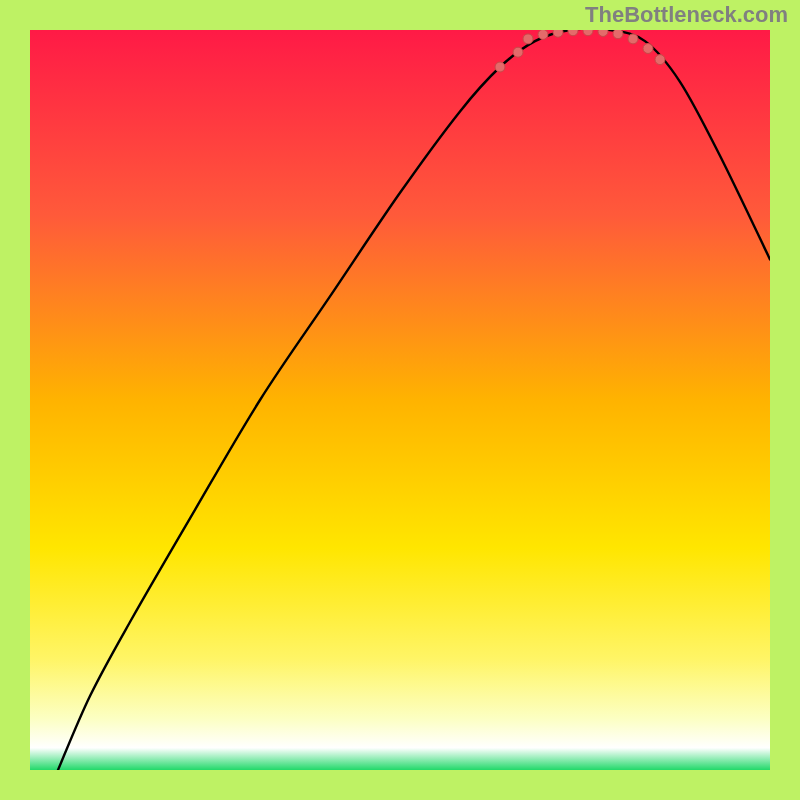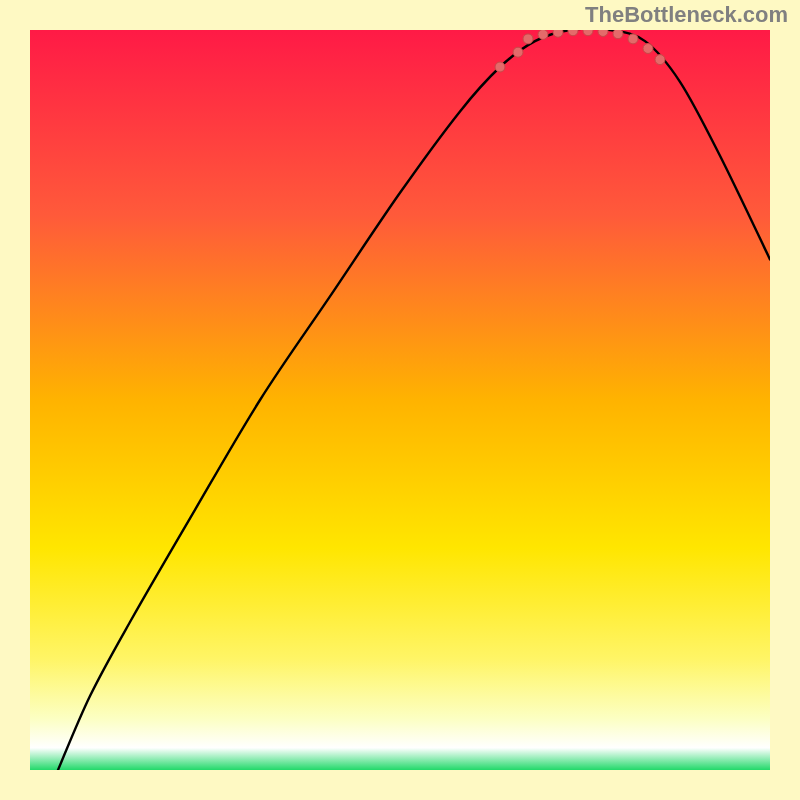--- a/index.html
+++ b/index.html
@@ -6,21 +6,21 @@
     margin: 0;
     padding: 0;
     width: 800px;
     height: 800px;
     background: #000000;
     overflow: hidden;
   }
   .outer {
     width: 800px;
     height: 800px;
-    background: #fef9c3;
+    background: #bef264;
     position: relative;
   }
   .attribution {
     position: absolute;
     top: 2px;
     right: 12px;
     font-family: Arial, Helvetica, sans-serif;
     font-size: 22px;
     font-weight: bold;
     color: #808080;

